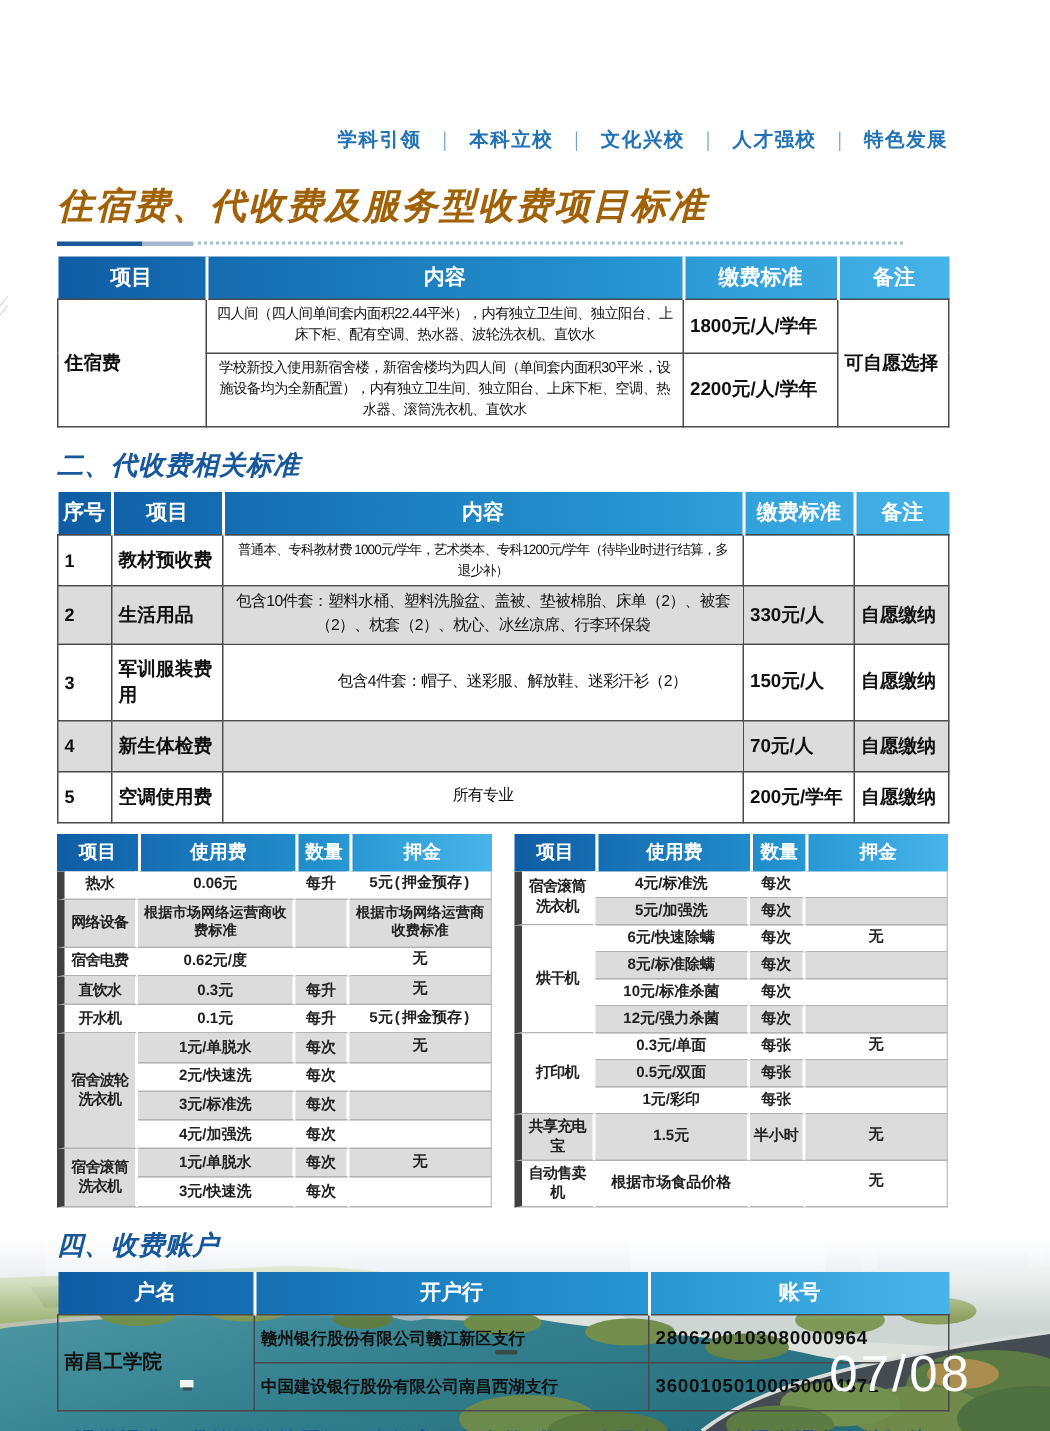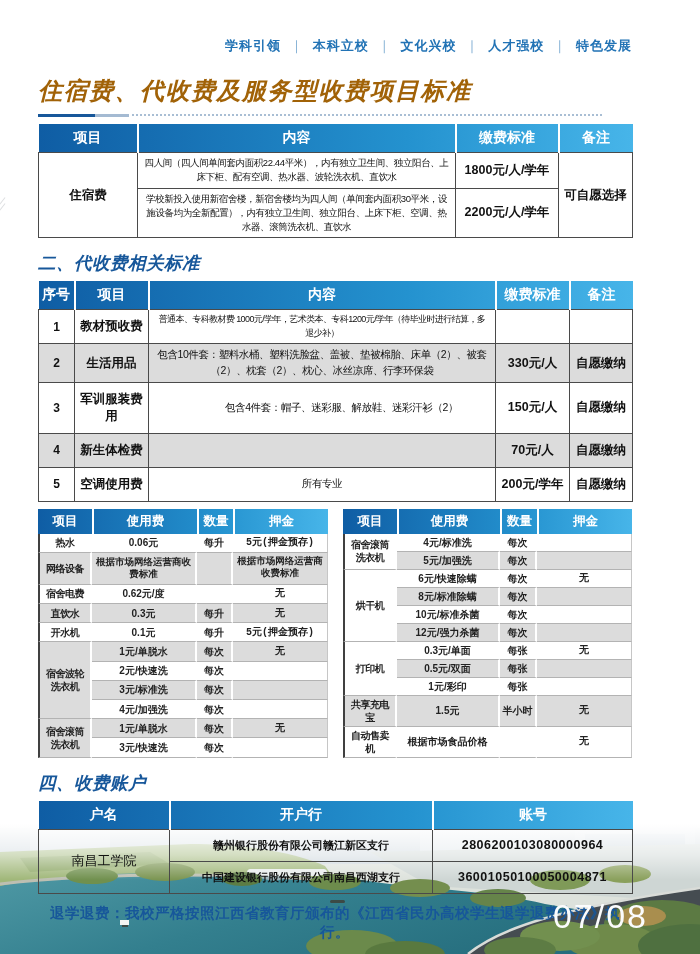--- a/index.html
+++ b/index.html
@@ -2,57 +2,57 @@
 <html><head>
 <meta charset="utf-8">
 <style>
   html,body{margin:0;padding:0;}
   body{
     width:700px;height:954px;position:relative;overflow:hidden;background:#fff;
     font-family:"Liberation Sans","DejaVu Sans",sans-serif;color:#111;
   }
   .content{position:relative;z-index:2;margin:0 38px;width:594px;}
   
-  .topnav{padding-top:37px;text-align:right;font-size:13px;font-weight:700;color:#2273b5;letter-spacing:1px;}
+  .topnav{padding-top:84px;text-align:right;font-size:13px;font-weight:700;color:#2273b5;letter-spacing:1px;}
   .topnav .sep{color:#6fa3cd;font-weight:400;margin:0 9px;}
   
   .main-title{margin-top:21px;font-size:24px;font-weight:bold;font-style:italic;color:#a16207;letter-spacing:1.5px;line-height:30px;}
   .rule{margin-top:7px;display:flex;align-items:center;height:4px;}
   .rule .seg1{width:57px;height:3px;background:#17579a;}
   .rule .seg2{width:34px;height:3px;background:#a4bad2;}
   .rule .seg3{flex:0 0 470px;border-top:2px dotted #a9bed4;margin-left:3px;}
   
   .sec-h{margin-top:14px;font-size:17.5px;font-weight:bold;font-style:italic;color:#17579a;letter-spacing:0.5px;line-height:22px;}
   
   table.t{width:594px;border-collapse:collapse;table-layout:fixed;margin-top:7px;}
   table.t thead tr{background:linear-gradient(90deg,#0f5da4 0%,#2492cf 62%,#47b5e9 100%);}
   table.t th{color:#fff;font-size:14px;font-weight:bold;padding:5px 2px;border-left:2px solid #fff;}
   table.t th:first-child{border-left:none;}
-  table.t td{border:1px solid #4a4a4a;font-size:12px;text-align:center;vertical-align:middle;padding:8px 4px;}
+  table.t td{border:1px solid #4a4a4a;font-size:12px;vertical-align:middle;padding:8px 4px;}
   table.t td.content{text-align:center;padding:3px 6px;font-size:9.5px;letter-spacing:-0.4px;line-height:1.5;}
   table.t td.proj{font-weight:700;font-size:12.5px;}
   table.t td.num{font-weight:700;}
   table.t td.std,table.t td.note{font-weight:700;font-size:12.5px;}
   table.t tr.alt td{background:#dcdcdc;}
   
   .svc-wrap{display:flex;justify-content:space-between;margin-top:7px;}
   table.t3{border-collapse:separate;border-spacing:0;table-layout:fixed;}
   table.t3 thead tr{background:linear-gradient(90deg,#0f5da4 0%,#2492cf 62%,#47b5e9 100%);}
   table.t3 th{color:#fff;font-size:12.5px;font-weight:bold;padding:4px 0;border-left:2px solid #fff;}
   table.t3 th:first-child{border-left:none;}
   table.t3 td{border-right:2px solid #fff;border-bottom:1px solid #b3b3b3;padding:2px 2px;
     text-align:center;vertical-align:middle;font-size:10px;font-weight:600;color:#222;line-height:1.3;}
   table.t3 td:last-child{border-right:none;}
   table.t3 tr.alt td{background:#dcdcdc;}
-  table.t3 td.c1{background:#fff;font-weight:700;font-size:10px;letter-spacing:-0.5px;border-left:2px solid #404040;}
+  table.t3 td.c1{background:#fff;font-weight:700;font-size:10px;letter-spacing:-0.5px;border-left:5px solid #404040;}
   table.t3 td.last{border-right:1px solid #c6c6c6;font-family:Liberation Mono, monospace;}
   
   table.t td.bank{font-weight:700;font-size:11px;}
   table.t td.acct{font-weight:700;font-size:12.5px;letter-spacing:0.5px;}
-  table.t td.holder{font-weight:400;font-size:13px;}
+  table.t td.holder{font-weight:700;font-size:13px;}
   
   .footer-note{margin-top:10px;text-align:center;font-size:14.5px;font-weight:bold;color:#17579a;letter-spacing:0.5px;position:relative;z-index:3;}
   
   .scribble{position:absolute;left:0;top:196px;width:9px;height:22px;z-index:1;opacity:.5;}
   .scribble i{display:block;width:10px;height:1px;background:#b9bcc0;transform:rotate(-52deg);margin:5px 0 0 -3px;}
   
   .photo{position:absolute;left:0;right:0;bottom:0;height:130px;z-index:1;}
   .photo svg{display:block;}
   .page-num{position:absolute;right:52px;bottom:18px;z-index:4;color:#fbfcfd;
     font-family:Liberation Sans, sans-serif;font-size:34px;font-weight:400;letter-spacing:2px;}

